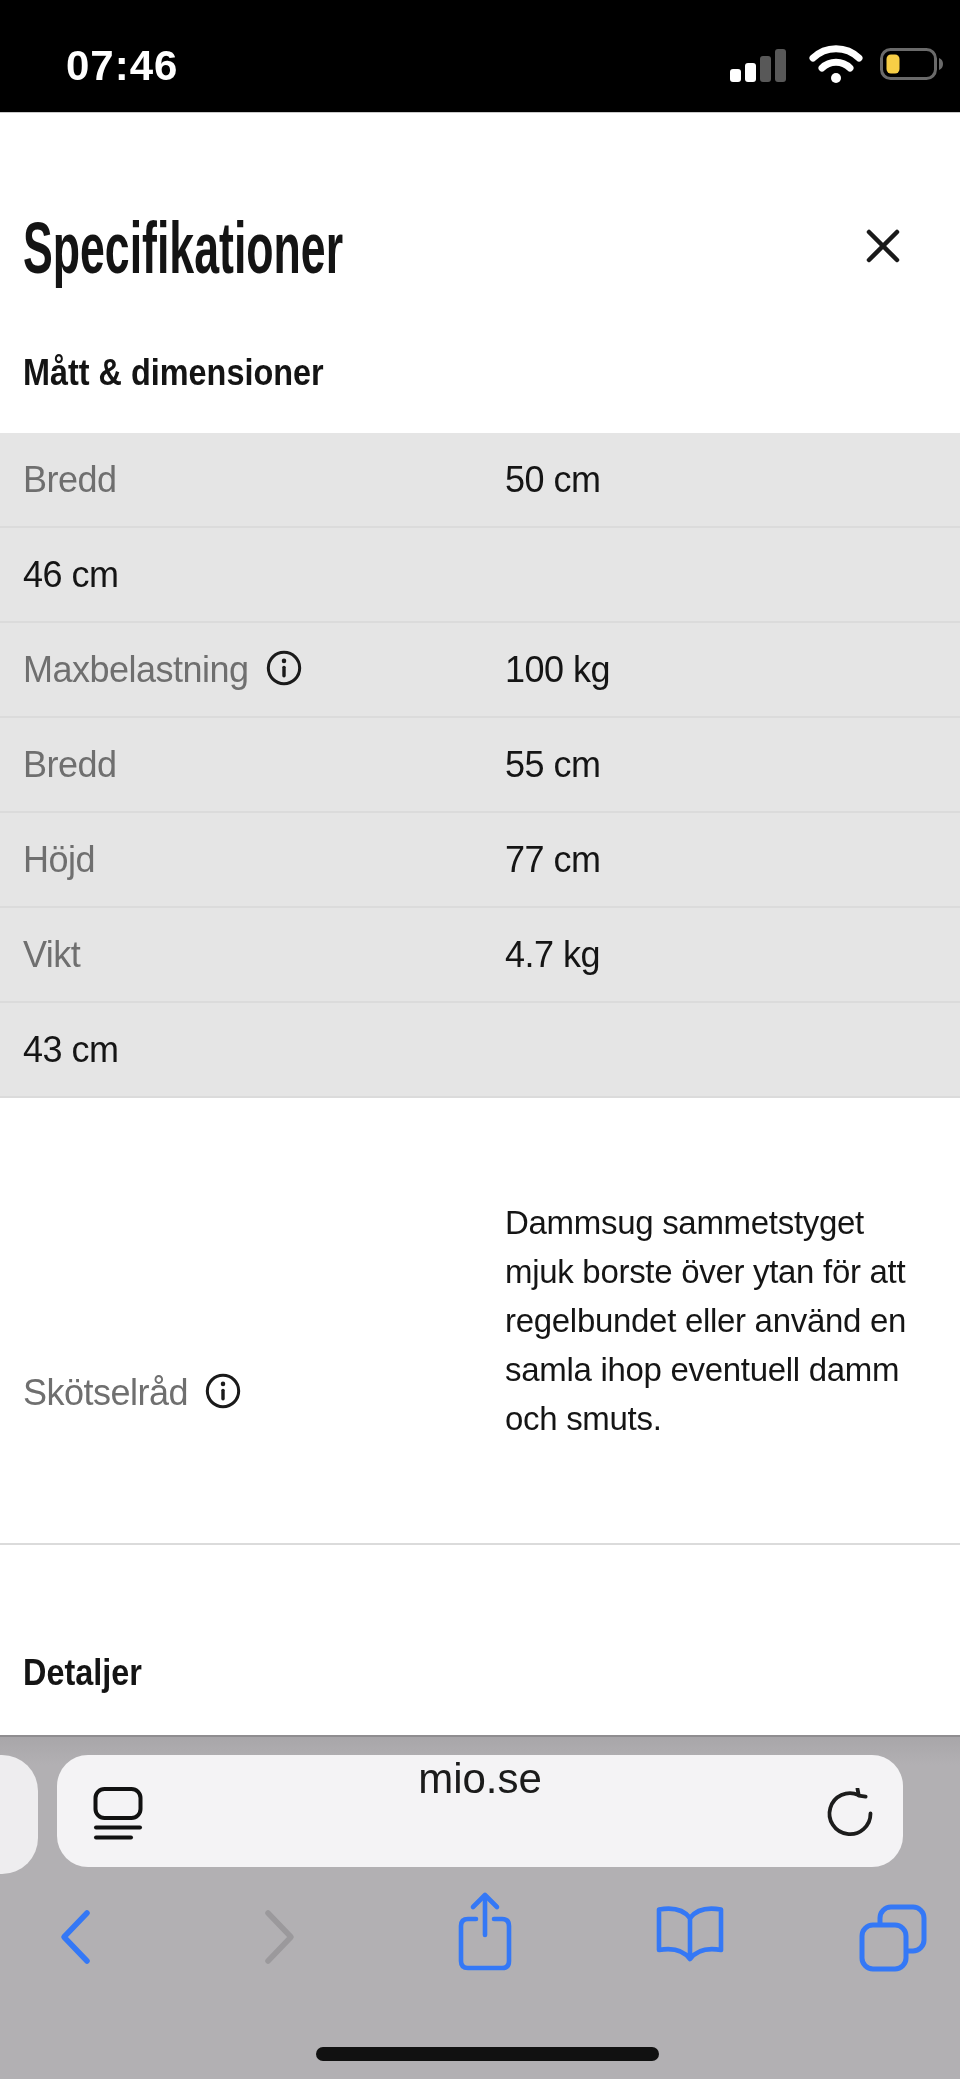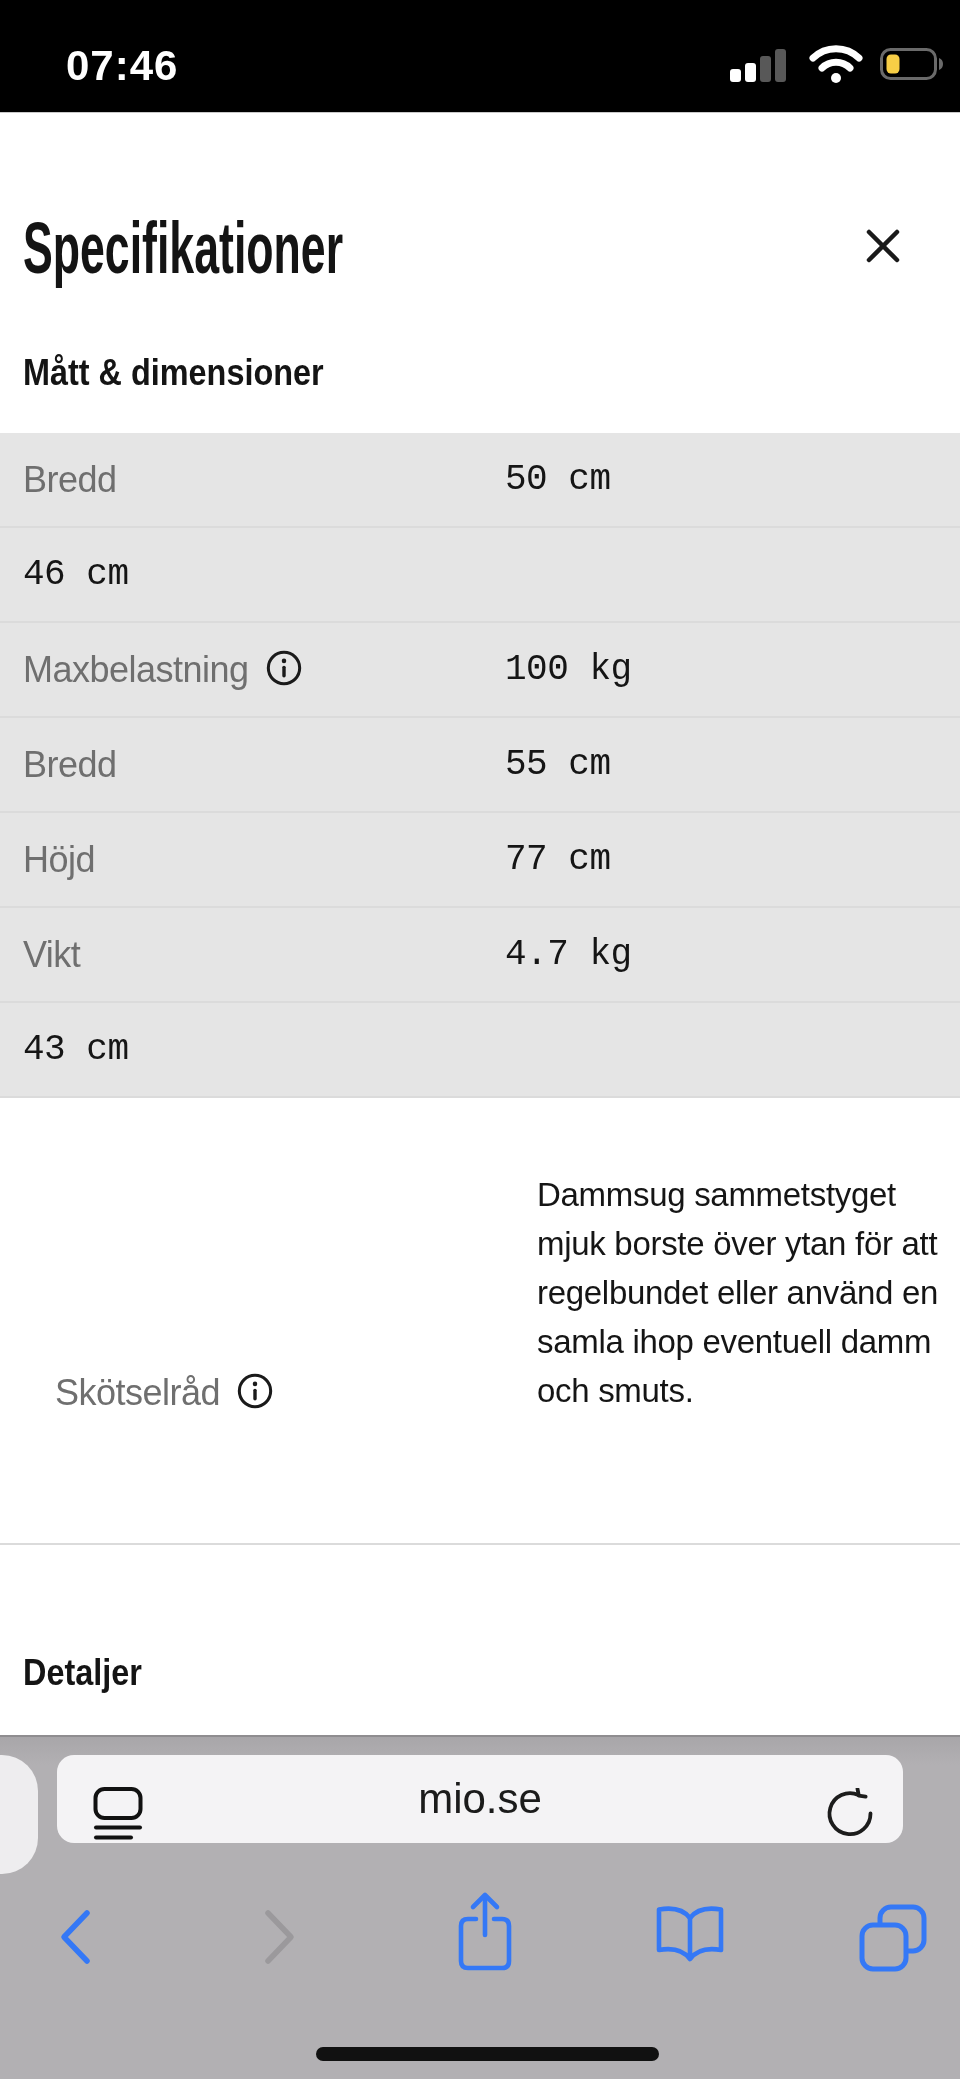--- a/index.html
+++ b/index.html
@@ -34,44 +34,44 @@
   #heading-dims { top:352px; }
   #heading-details { top:1652px; }
   
   .spec-table { position:absolute; top:433px; left:0; width:960px; }
   .spec-row {
     height:95px; display:flex; align-items:center; padding:0 23px;
     border-bottom:2px solid #dbdbdb; background:#e5e5e5;
   }
   .label-wrap { flex:0 0 482px; display:flex; align-items:center; gap:16px; }
   .spec-label { font-size:36px; color:#6f6f6f; letter-spacing:-0.5px; }
-  .spec-value { font-size:36px; color:#151515; letter-spacing:-0.5px;font-family:Liberation Mono, monospace; }
+  .spec-value { font-size:36px; color:#151515; letter-spacing:-0.5px; }
   .info-btn { width:38px; height:38px; display:flex; align-items:center; justify-content:center; cursor:pointer; }
   
   .care-row {
     position:absolute; top:1098px; left:0; width:960px; height:447px;
     display:flex; padding:0 23px; border-bottom:2px solid #dbdbdb; background:#fff;
   }
-  .care-label-wrap { flex:0 0 482px; align-self:center; position:relative; top:72px; display:flex; align-items:center; gap:16px;margin-left:32px; }
-  .care-value { align-self:flex-start; margin-top:72px; font-size:33px; color:#151515; letter-spacing:-0.3px; }
+  .care-label-wrap { flex:0 0 482px; align-self:center; position:relative; top:72px; display:flex; align-items:center; gap:16px; }
+  .care-value { align-self:flex-start; margin-top:100px; font-size:33px; color:#151515; letter-spacing:-0.3px; }
   .care-line { line-height:49px; white-space:nowrap; }
   
   .toolbar {
     position:absolute; left:0; top:1735px; width:960px; height:344px;
     background:linear-gradient(180deg,#a8a6a9 0px,#b2b0b3 28px,#b2b0b3 100%);
     border-top:2px solid #8f8d90;
   }
   .pill-partial {
     position:absolute; left:-40px; top:18px; width:78px; height:119px;
     background:#eeedef; border-radius:36px; cursor:pointer;
   }
   .url-pill {
-    position:absolute; left:57px; top:18px; width:846px; height:88px;
-    background:#f4f3f5; border-radius:17px;
-    display:flex; align-items:center; cursor:pointer;
+    position:absolute; left:57px; top:18px; width:846px; height:112px;
+    background:#f4f3f5; border-radius:31px;
+    display:flex; cursor:pointer;
   }
   .reader-btn { position:absolute; left:36px; top:0; height:119px; display:flex; align-items:center; cursor:pointer; }
   .url-text { flex:1; text-align:center; font-size:42px; color:#1b1b1b; }
   .reload-btn { position:absolute; right:28px; top:0; height:119px; display:flex; align-items:center; cursor:pointer; }
   .nav-icon { position:absolute; cursor:pointer; }
   #nav-back    { left:56px;  top:172px; }
   #nav-forward { left:261px; top:172px; }
   #nav-share   { left:452px; top:152px; }
   #nav-book    { left:653px; top:168px; }
   #nav-tabs    { left:858px; top:166px; }

